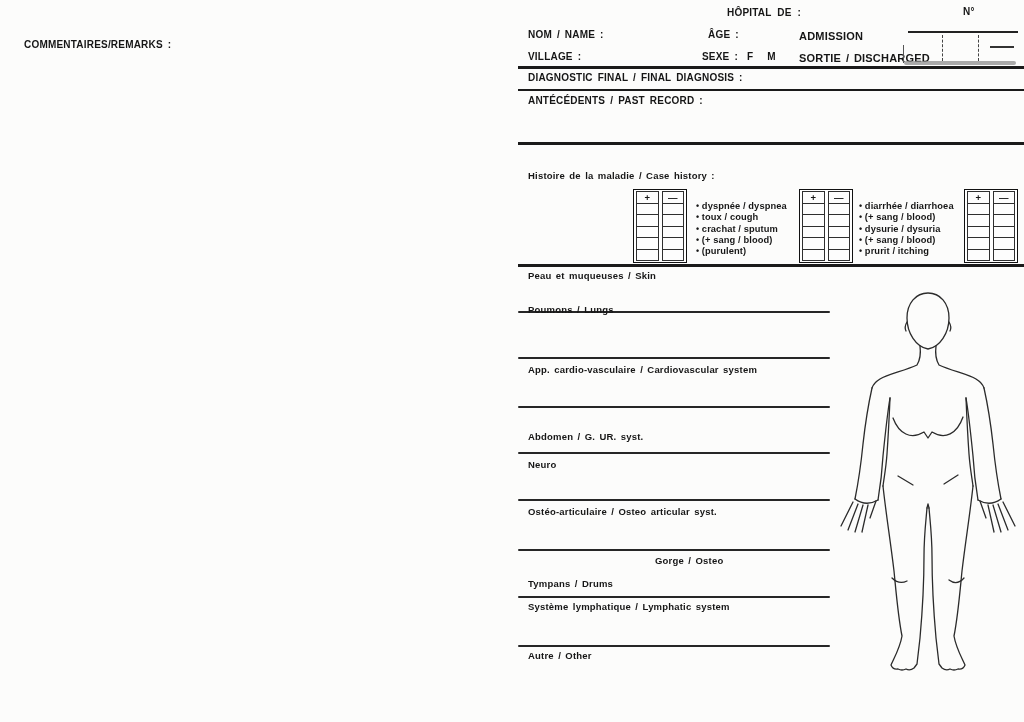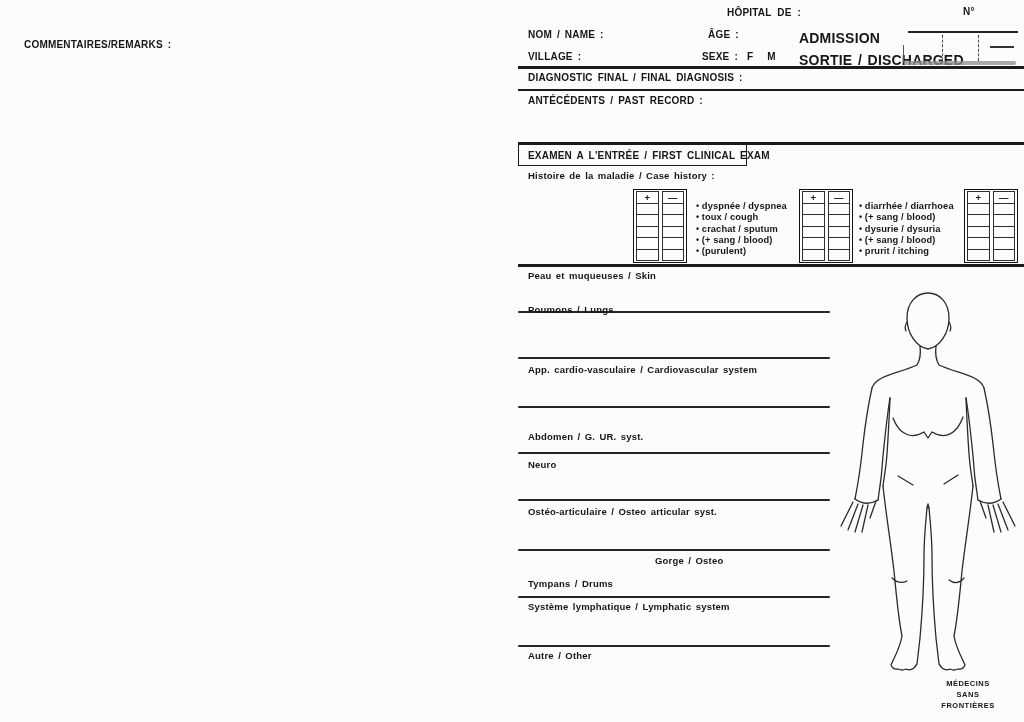--- a/index.html
+++ b/index.html
@@ -2,21 +2,21 @@
 <html><head>
 <meta charset="utf-8">
 <style>
   html,body{margin:0;padding:0;background:#e8e8e8;}
   #canvas{
     position:relative;width:1024px;height:722px;background:#fcfcfb;
     font-family:"Liberation Sans",sans-serif;color:#161616;overflow:hidden;
   }
   .abs{position:absolute;}
   .lbl{font-size:10px;font-weight:700;letter-spacing:.2px;word-spacing:2px;white-space:nowrap;}
-  .lbl-sm{font-size:14px;font-weight:700;letter-spacing:.2px;word-spacing:1.5px;white-space:nowrap;}
+  .lbl-sm{font-size:11px;font-weight:700;letter-spacing:.2px;word-spacing:1.5px;white-space:nowrap;}
   .sec-lbl{font-size:9.5px;font-weight:600;letter-spacing:.2px;word-spacing:1.5px;white-space:nowrap;}
   .rule{position:absolute;background:#1a1a1a;}
   .field-rule{position:absolute;left:518px;width:312px;height:2px;background:#262626;border-radius:1px;}
   
   .datebox{position:absolute;left:908px;top:31px;width:110px;height:31px;border-top:2px solid #222;}
   .datebox .vdash{position:absolute;top:2px;height:26px;width:0;border-left:1.5px dashed #444;}
   .datebox .hdash{position:absolute;height:1.5px;background:#333;}
   .datebox .smear{position:absolute;left:-4px;top:28px;width:112px;height:4px;background:#8f8f8f;opacity:.75;border-radius:2px;}
   .datebox .ltick{position:absolute;left:-5px;top:12px;height:18px;width:0;border-left:1.2px solid #555;}
   
@@ -82,23 +82,20 @@
   </div>
 
   <div class="rule" style="left:518px;top:66px;width:506px;height:3px;"></div>
   <div class="rule" style="left:518px;top:89px;width:506px;height:2px;"></div>
   <div class="rule" style="left:518px;top:142px;width:506px;height:3px;"></div>
   <div class="rule" style="left:518px;top:264px;width:506px;height:2.5px;"></div>
 
   <div class="abs lbl" style="left:528px;top:72px;">DIAGNOSTIC FINAL / FINAL DIAGNOSIS :</div>
   <div class="abs lbl" style="left:528px;top:95px;">ANTÉCÉDENTS / PAST RECORD :</div>
 
-  <div class="exam-box">
-    <span class="lbl">EXAMEN A L'ENTRÉE / FIRST CLINICAL EXAM</span>
-  </div>
 
   <div class="abs sec-lbl" style="left:528px;top:170px;font-weight:700;">Histoire de la maladie / Case history :</div>
 
   <div class="sgrid" style="left:633px;top:189px;">
     <div class="col">
       <div class="cell">+</div>
       <div class="cell"></div>
       <div class="cell"></div>
       <div class="cell"></div>
       <div class="cell"></div>
@@ -222,19 +219,14 @@
 
     <path d="M 47 200 C 50 228 54 252 58 285 C 60 305 62 330 66 350 C 64 362 58 372 55 379 Q 57 384 62 383 Q 66 385 70 383 Q 74 385 78 382 L 81 378 C 82 370 83 360 84 352 C 86 330 88 300 88 270 C 88 250 90 234 91 222"></path>
 
     <path d="M 137 200 C 134 228 130 252 126 285 C 124 305 122 330 118 350 C 120 362 126 372 129 379 Q 127 384 122 383 Q 118 385 114 383 Q 110 385 106 382 L 103 378 C 102 370 101 360 100 352 C 98 330 96 300 96 270 C 96 250 94 234 93 222"></path>
 
     <path d="M 91 222 L 92 218 L 93 222"></path>
 
     <path d="M 56 292 Q 63 299 71 295 M 113 294 Q 121 300 128 292"></path>
   </svg>
 
-  <div class="msf">
-    <div>MÉDECINS</div>
-    <div>SANS</div>
-    <div>FRONTIÈRES</div>
-  </div>
 
 </div>
 
 </body></html>

